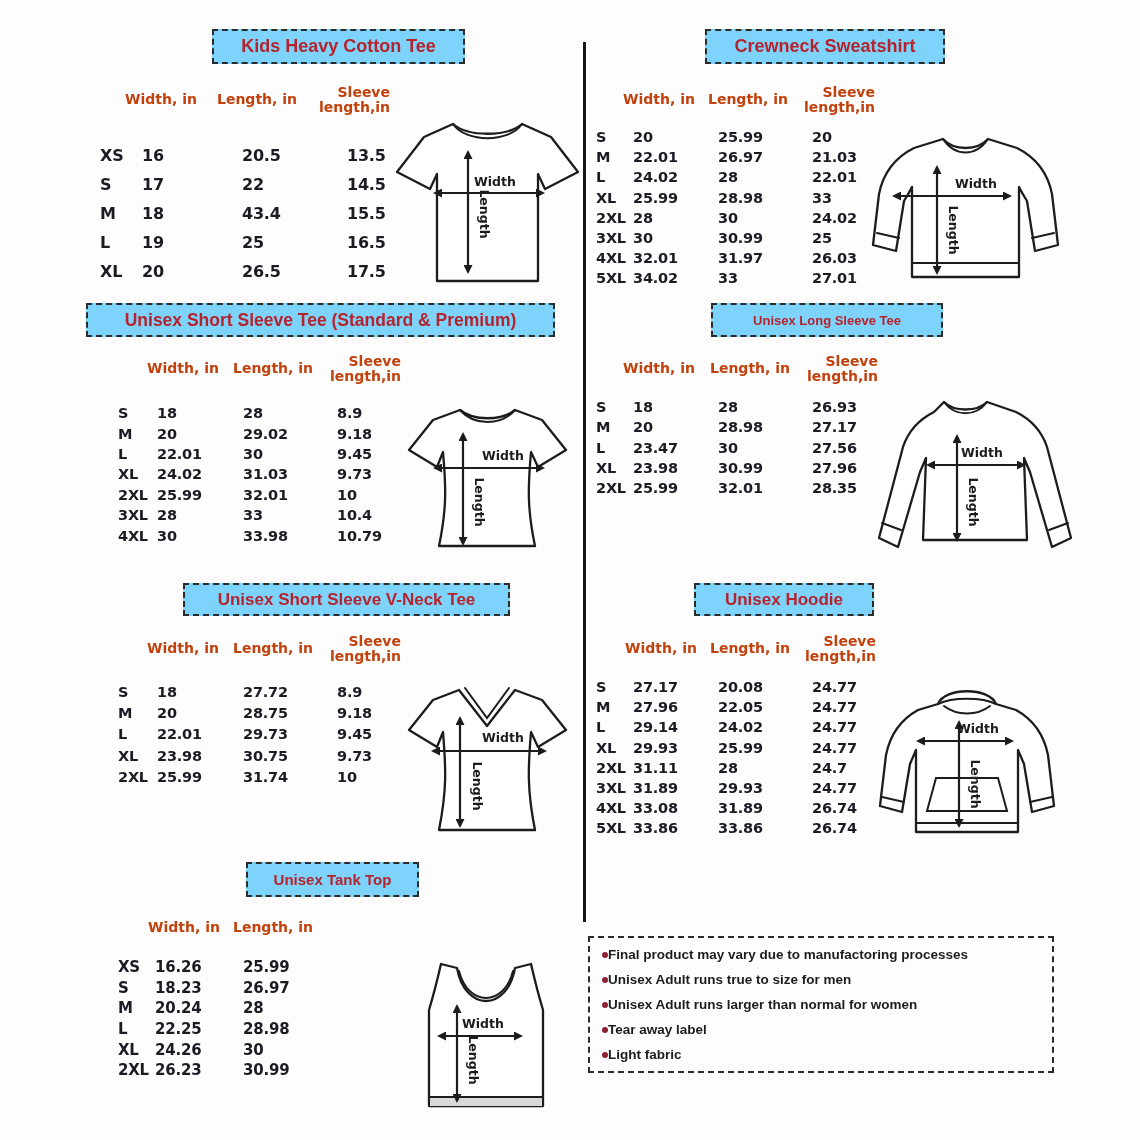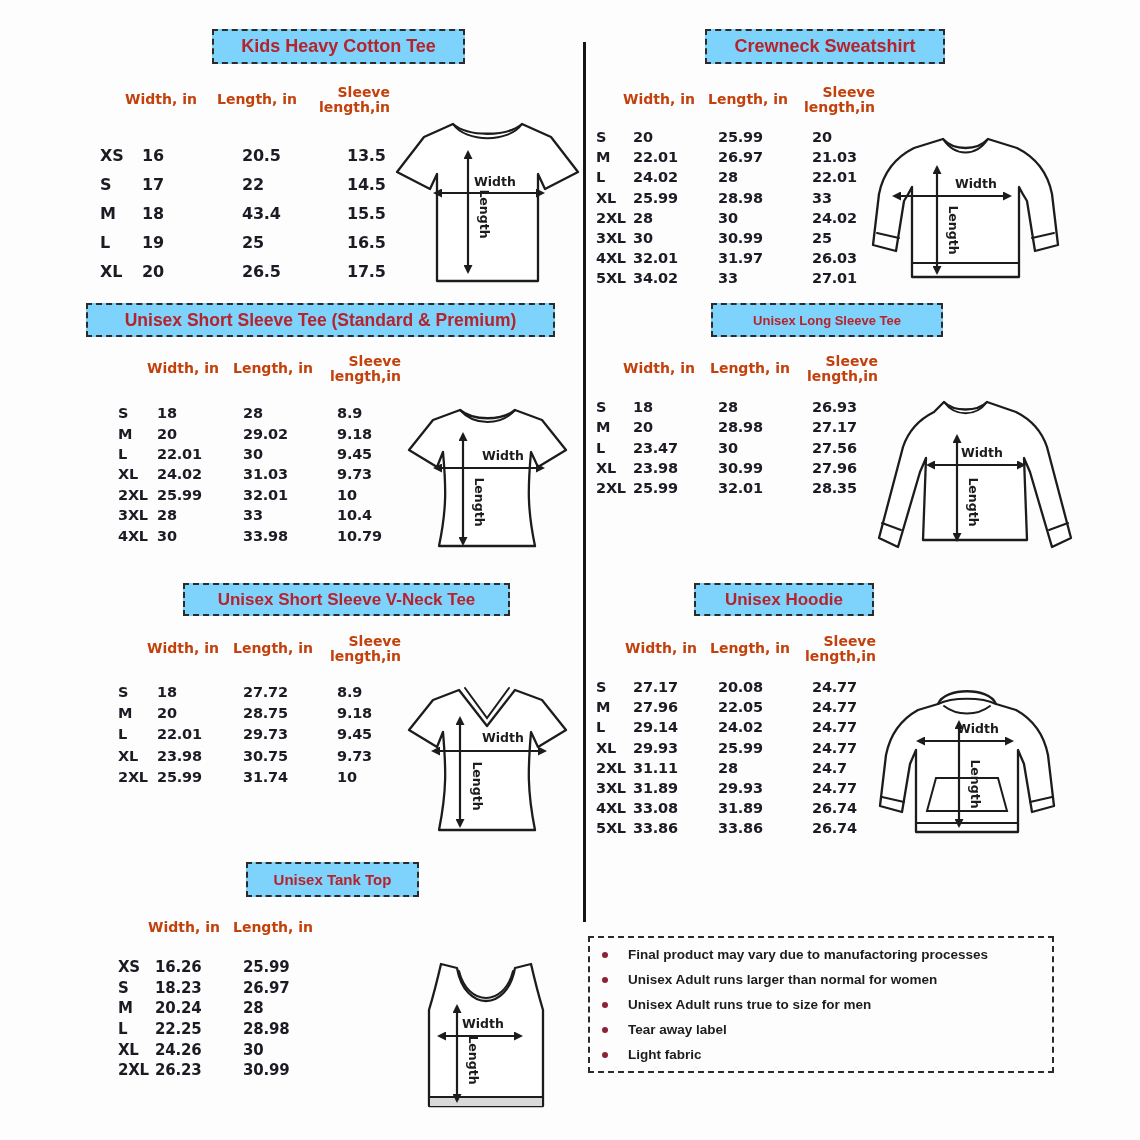--- a/index.html
+++ b/index.html
@@ -13,21 +13,21 @@
   .hdr{position:absolute;transform:translateX(-50%);font-size:14px;font-weight:bold;
        color:#c2410c;white-space:nowrap;line-height:1.1;}
   .hdr.two{white-space:normal;width:82px;text-align:right;line-height:1.08;}
   .size-table{position:absolute;font-size:14.5px;}
   .t-row{display:grid;grid-template-columns:var(--cols);height:var(--rh);
          align-items:center;font-weight:bold;letter-spacing:-0.2px;}
   .notes{position:absolute;left:588px;top:936px;width:466px;height:137px;box-sizing:border-box;
          border:2.5px dashed #2b2b2b;padding:9px 12px;display:flex;flex-direction:column;
          justify-content:space-between;font-family:"Liberation Sans",sans-serif;
          font-weight:bold;font-size:13.5px;color:#1d1d1d;}
-  .note-item{display:flex;align-items:center;gap:20px;}
+  .note-item{display:flex;align-items:center;gap:0;}
   .dot{width:6px;height:6px;border-radius:50%;background:#8c2236;flex:0 0 auto;}
   svg.illus{position:absolute;overflow:visible;}
   .g{fill:#fff;stroke:#1c1c1c;stroke-width:2.3;stroke-linejoin:round;}
   .ln{fill:none;stroke:#1c1c1c;stroke-width:2;stroke-linecap:round;}
   .ar{stroke:#1c1c1c;stroke-width:2.2;}
   svg text{font-family:"DejaVu Sans",sans-serif;font-weight:bold;font-size:12.5px;fill:#1c1c1c;}
 </style>
 </head>
 <body>
 
@@ -518,26 +518,26 @@
 
   <div class="notes">
 
       <div class="note-item">
         <span class="dot"></span>
         <span>Final product may vary due to manufactoring processes</span>
       </div>
 
       <div class="note-item">
         <span class="dot"></span>
-        <span>Unisex Adult runs larger than normal for women</span>
+        <span>Unisex Adult runs true to size for men</span>
       </div>
 
       <div class="note-item">
         <span class="dot"></span>
-        <span>Unisex Adult runs true to size for men</span>
+        <span>Unisex Adult runs larger than normal for women</span>
       </div>
 
 
       <div class="note-item">
         <span class="dot"></span>
         <span>Tear away label</span>
       </div>
 
       <div class="note-item">
         <span class="dot"></span>

